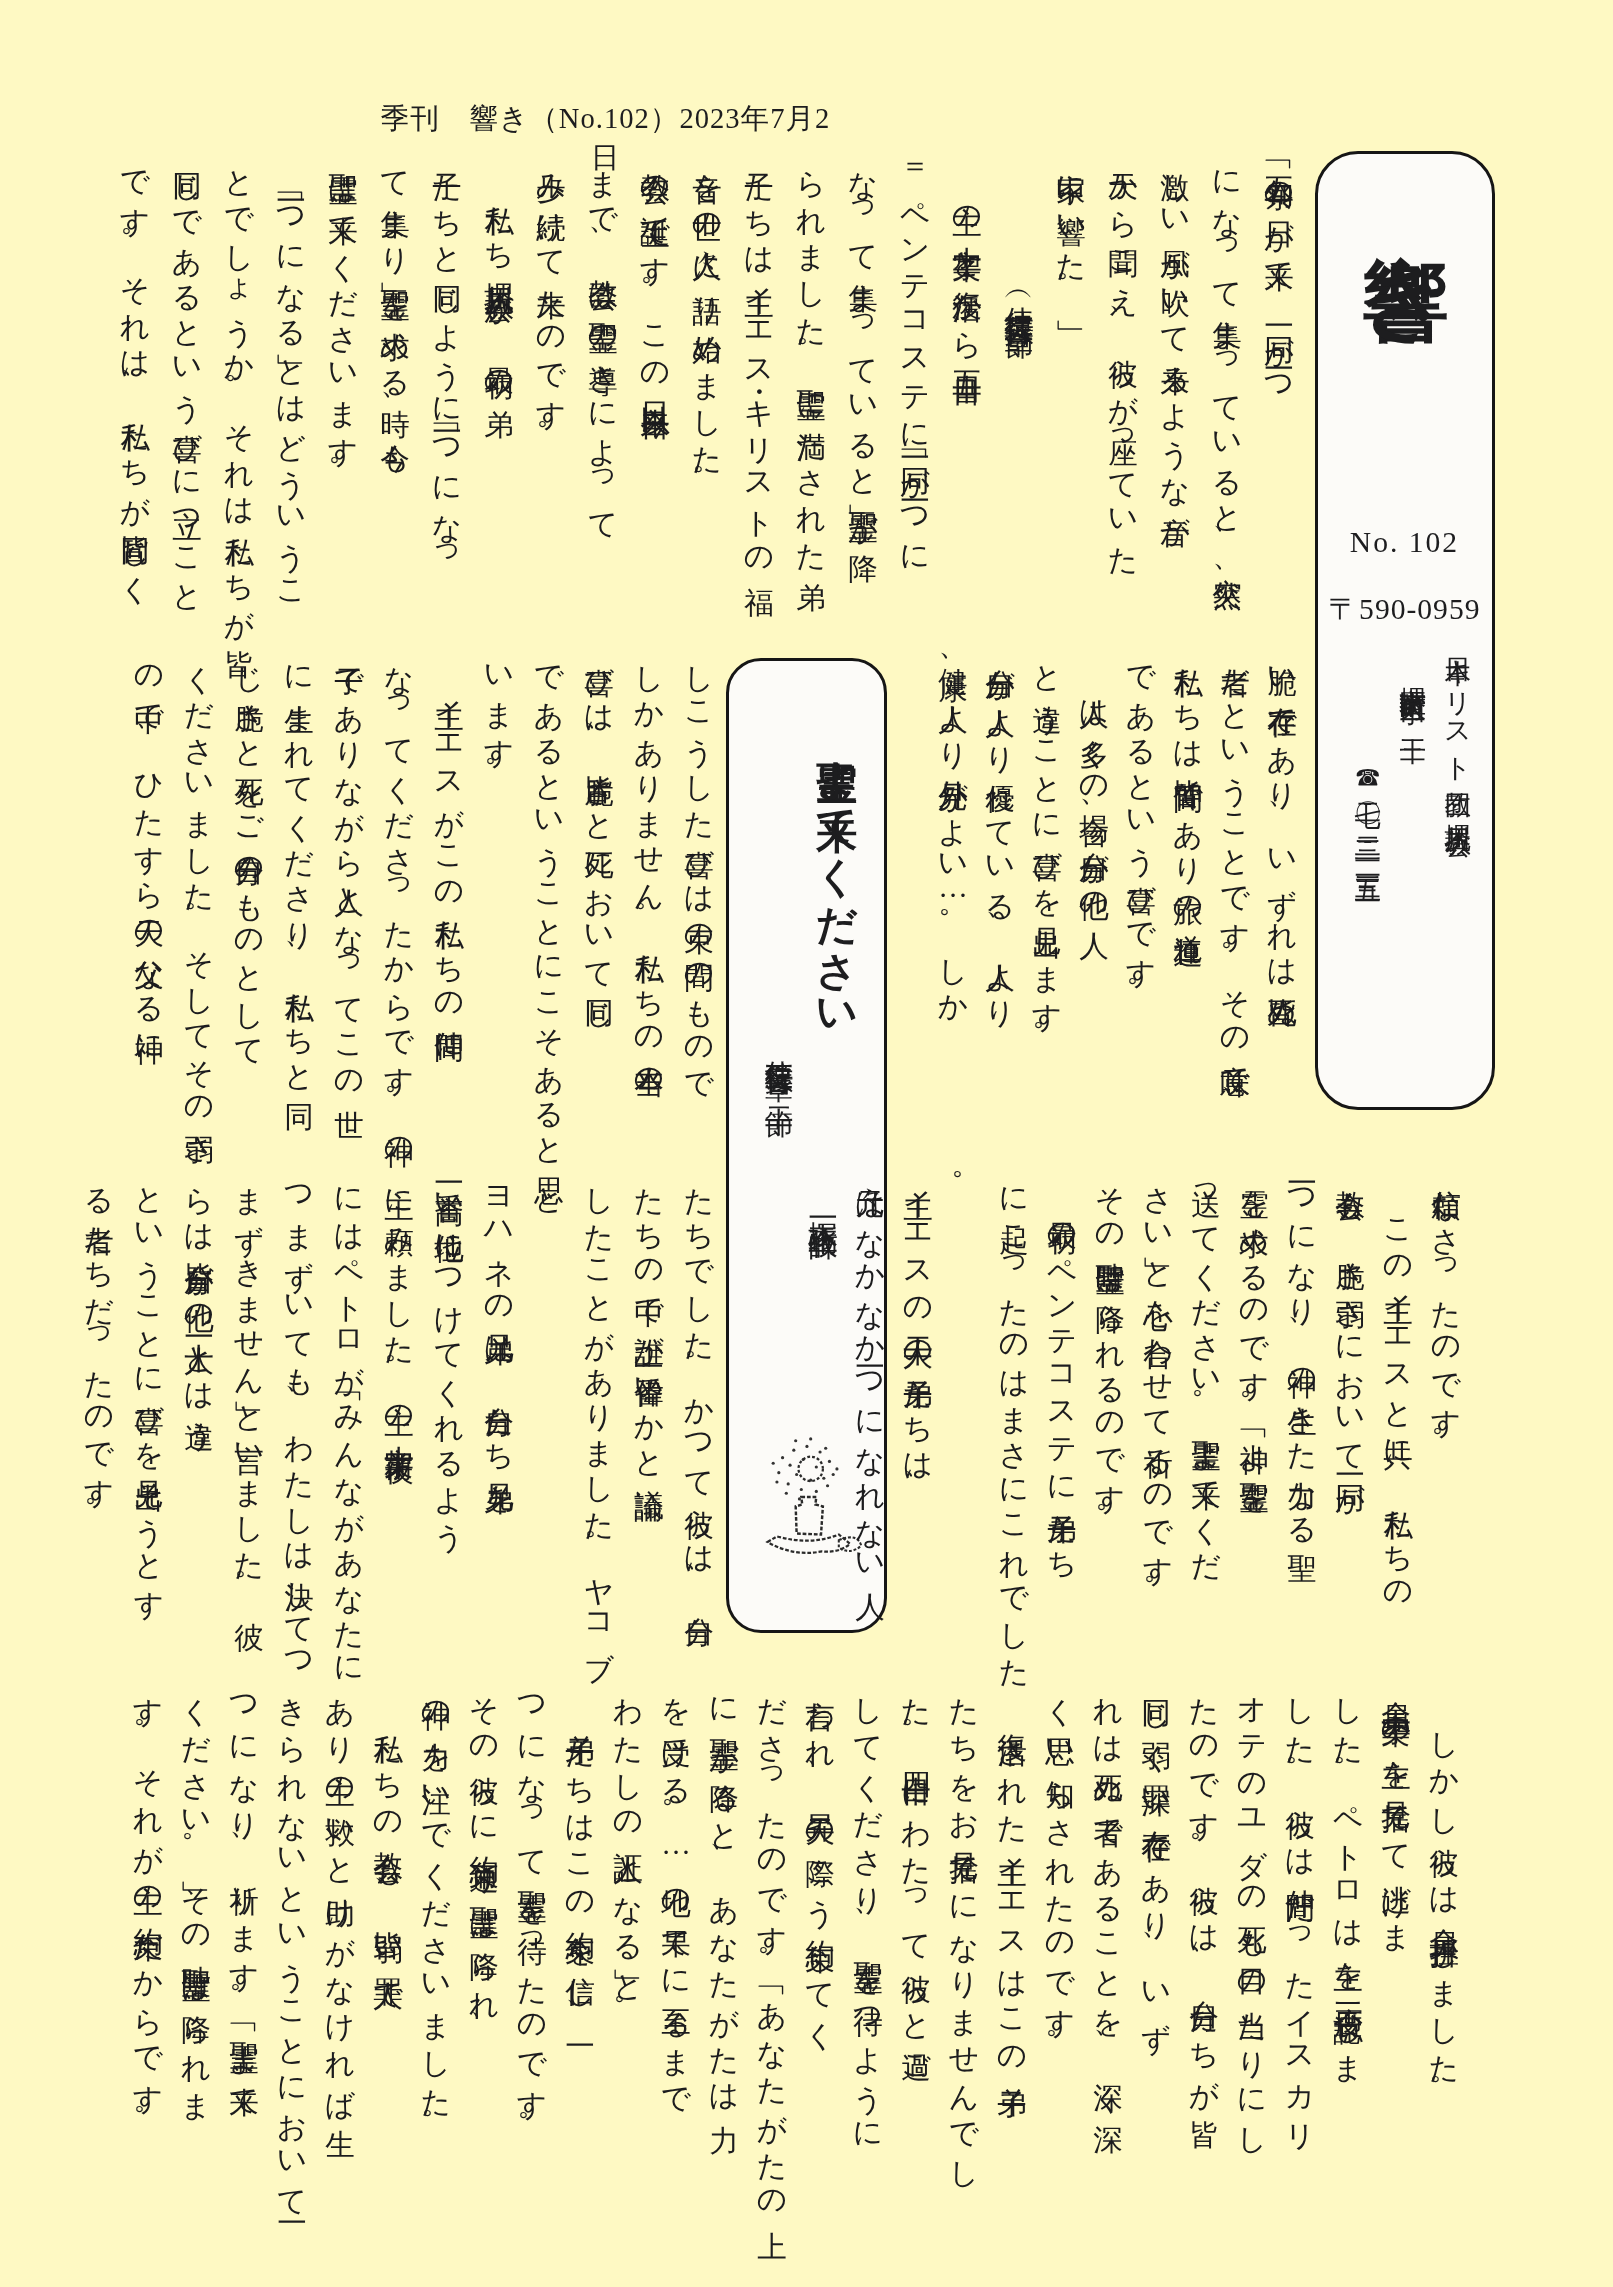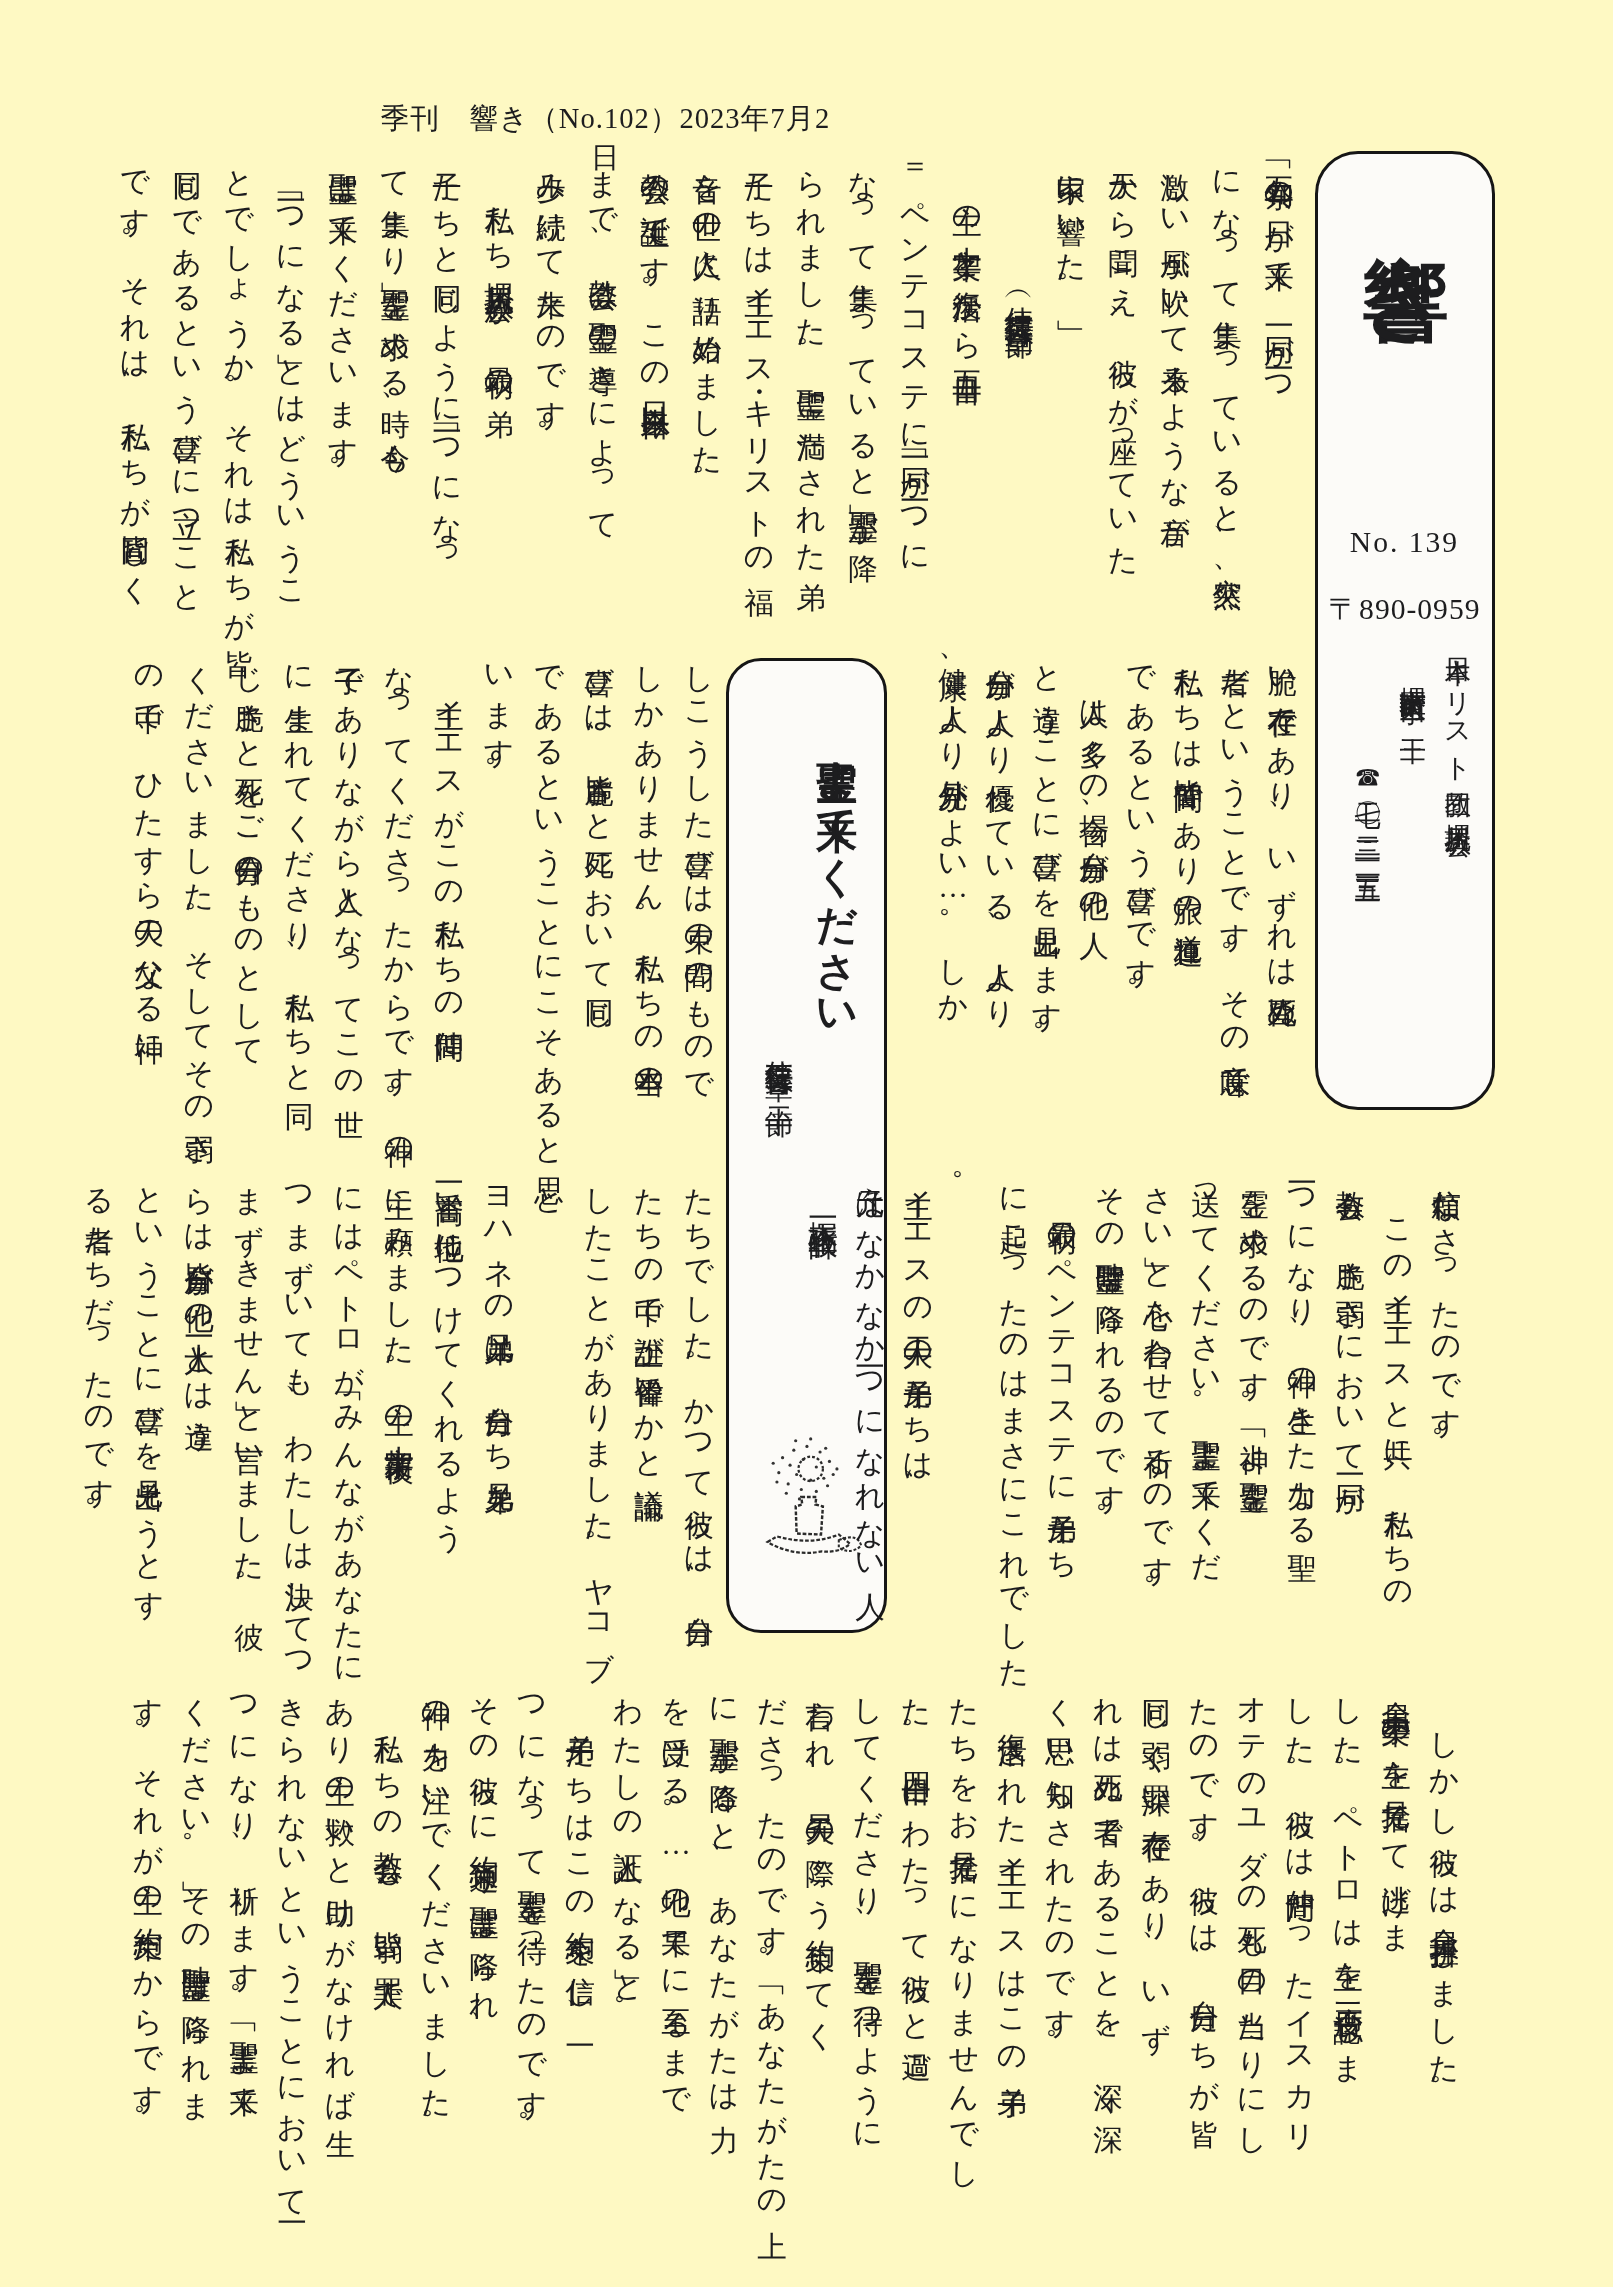--- a/index.html
+++ b/index.html
@@ -78,22 +78,22 @@
 </style>
 </head>
 <body>
 
 <div id="page">
 
   <div id="header-line" class="htext">季刊　響き（No.102）2023年7月2日</div>
 
   <div id="masthead-box">
     <div id="masthead-title" class="vtext">響き</div>
-    <div id="masthead-issue" class="htext">No. 139</div>
-    <div id="masthead-postal" class="htext">〒890-0959</div>
+    <div id="masthead-issue" class="htext">No. 102</div>
+    <div id="masthead-postal" class="htext">〒590-0959</div>
     <div id="masthead-org" class="vtext">日本キリスト教団　堺川尻教会
 　堺市堺区大町西三丁一‐十三
 　　　　☎〇七二‐二三二‐三五三一</div>
   </div>
 
   <div id="band1" class="vtext band">「五旬祭の日が来て、一同が一つ
 になって集まっていると、突然、
 激しい風が吹いて来るような音が
 天から聞こえ、彼らが座っていた
 家中に響いた。」

